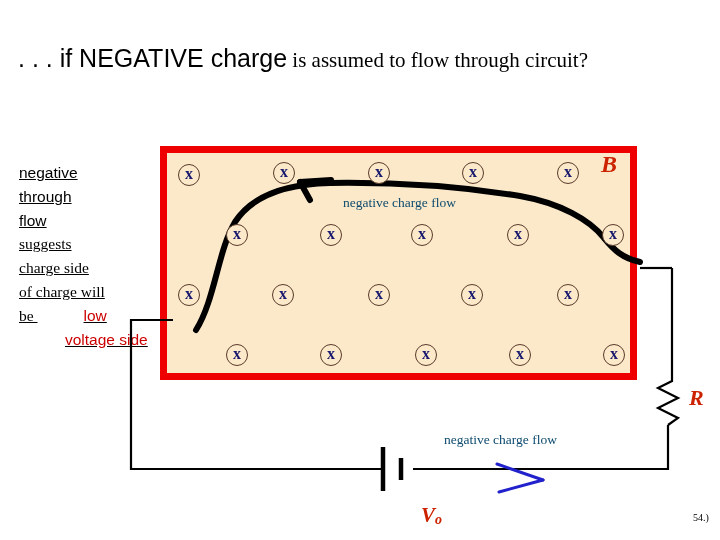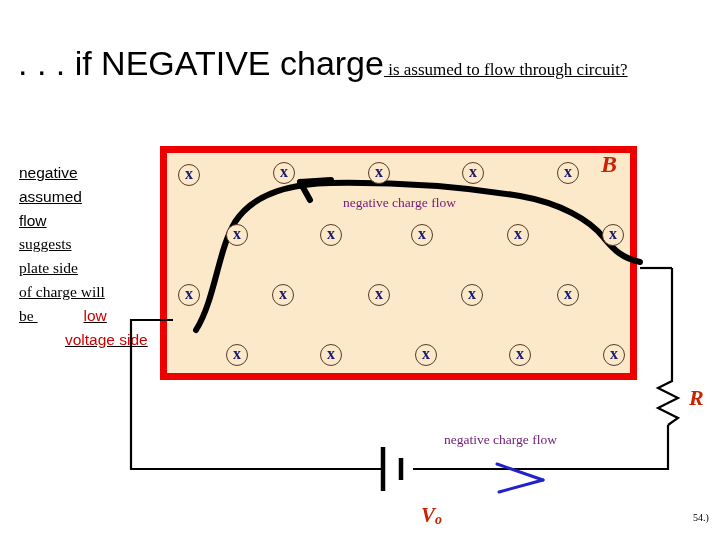--- a/index.html
+++ b/index.html
@@ -24,28 +24,27 @@
   
   #title {
     position: absolute;
     left: 18px;
     top: 44px;
     width: 690px;
     white-space: nowrap;
     color: #000000;
   }
   #title .t-big {
-    font-size: 34px;
+    font-size: 25px;
     letter-spacing: 0px;
     margin-top: 36px;
   }
   #title .t-small {
-    font-size: 17px;
-    font-family: "Liberation Serif", serif;
-    text-decoration: underline;
+    font-size: 21px;
+    font-family: "Liberation Serif", serif;
   }
 
   
   #left-note {
     position: absolute;
     left: 19px;
     top: 161px;
     width: 140px;
     font-size: 15.5px;
     line-height: 23.8px;
@@ -88,21 +87,21 @@
     line-height: 18px;
     text-align: center;
     background: #fbe9ca;
   }
 
   
   .flow-label {
     position: absolute;
     font-family: "Liberation Serif", serif;
     font-size: 13.5px;
-    color: #701a75;
+    color: #0c4a6e;
     white-space: nowrap;
   }
   #label-B {
     position: absolute;
     left: 601px;
     top: 151px;
     font-family: "Liberation Serif", serif;
     font-weight: bold;
     font-style: italic;
     font-size: 24px;
@@ -154,24 +153,24 @@
 <body>
 
 <div id="stage">
 
   <div id="title">
     <span class="t-big">. . . if NEGATIVE charge</span><span class="t-small"> is assumed to flow through circuit?</span>
   </div>
 
   <div id="left-note">
     <span class="sans">negative</span><br>
-    <span class="sans">assumed</span><br>
+    <span class="sans">through</span><br>
     <span class="sans">flow</span><br>
     <span class="serif">suggests</span><br>
-    <span class="serif">plate side</span><br>
+    <span class="serif">charge side</span><br>
     <span class="serif">of charge will</span><br>
     <span class="serif">be </span><span class="red">low</span><br>
     <span class="red">voltage side</span>
   </div>
 
   <div id="field-box"></div>
 
   <svg id="wires" viewBox="0 0 720 540">
 
     <g fill="none" stroke="#000000" stroke-width="2.2">

